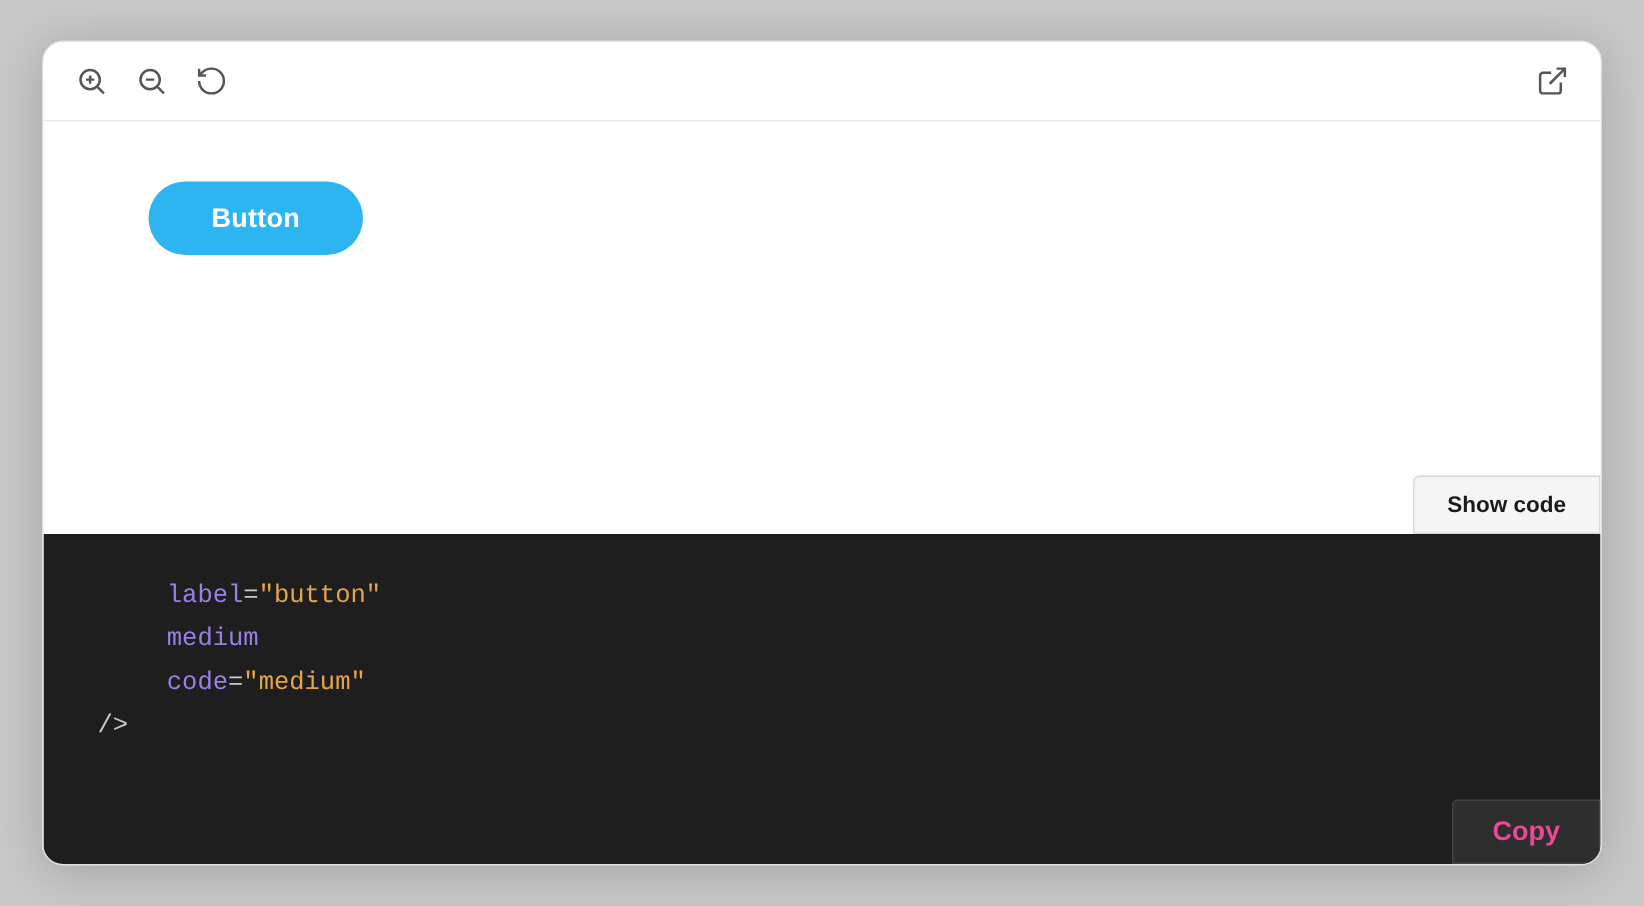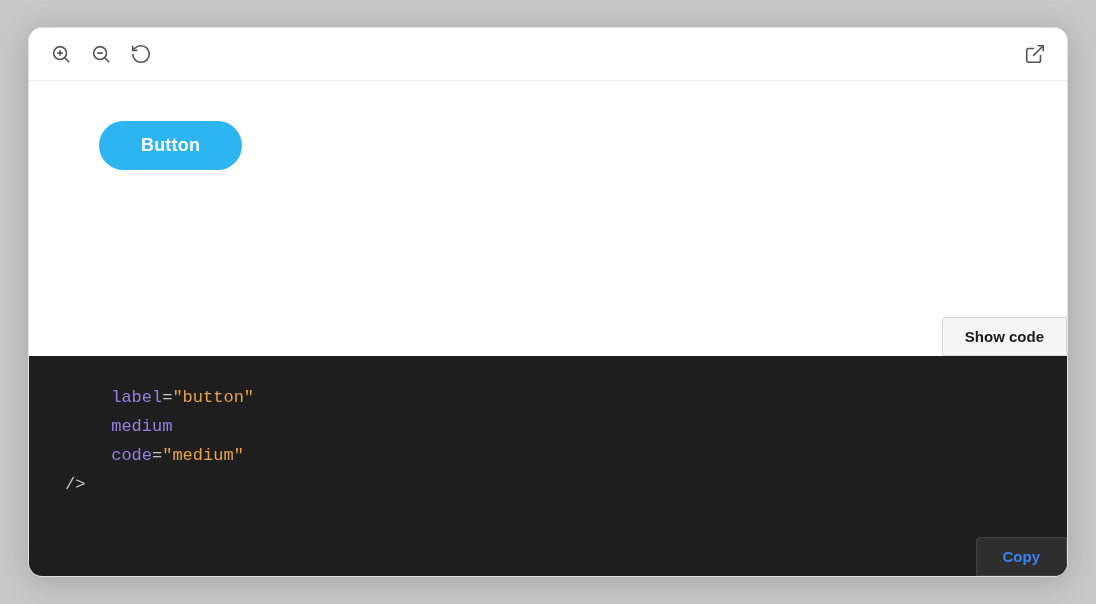--- a/index.html
+++ b/index.html
@@ -147,23 +147,23 @@
     }
 
     .copy-btn {
       position: absolute;
       bottom: 0;
       right: 0;
       background: #2e2e2e;
       border: 1px solid #444;
       border-radius: 4px 0 0 0;
       padding: 10px 26px;
-      font-size: 15px;
+      font-size: 18px;
       font-weight: 600;
-      color: #3b82f6;
+      color: #ec4899;
       cursor: pointer;
     }
   </style>
 </head>
 <body>
 
 <div class="window">
 
   <div class="toolbar">
     <div class="toolbar-left">

